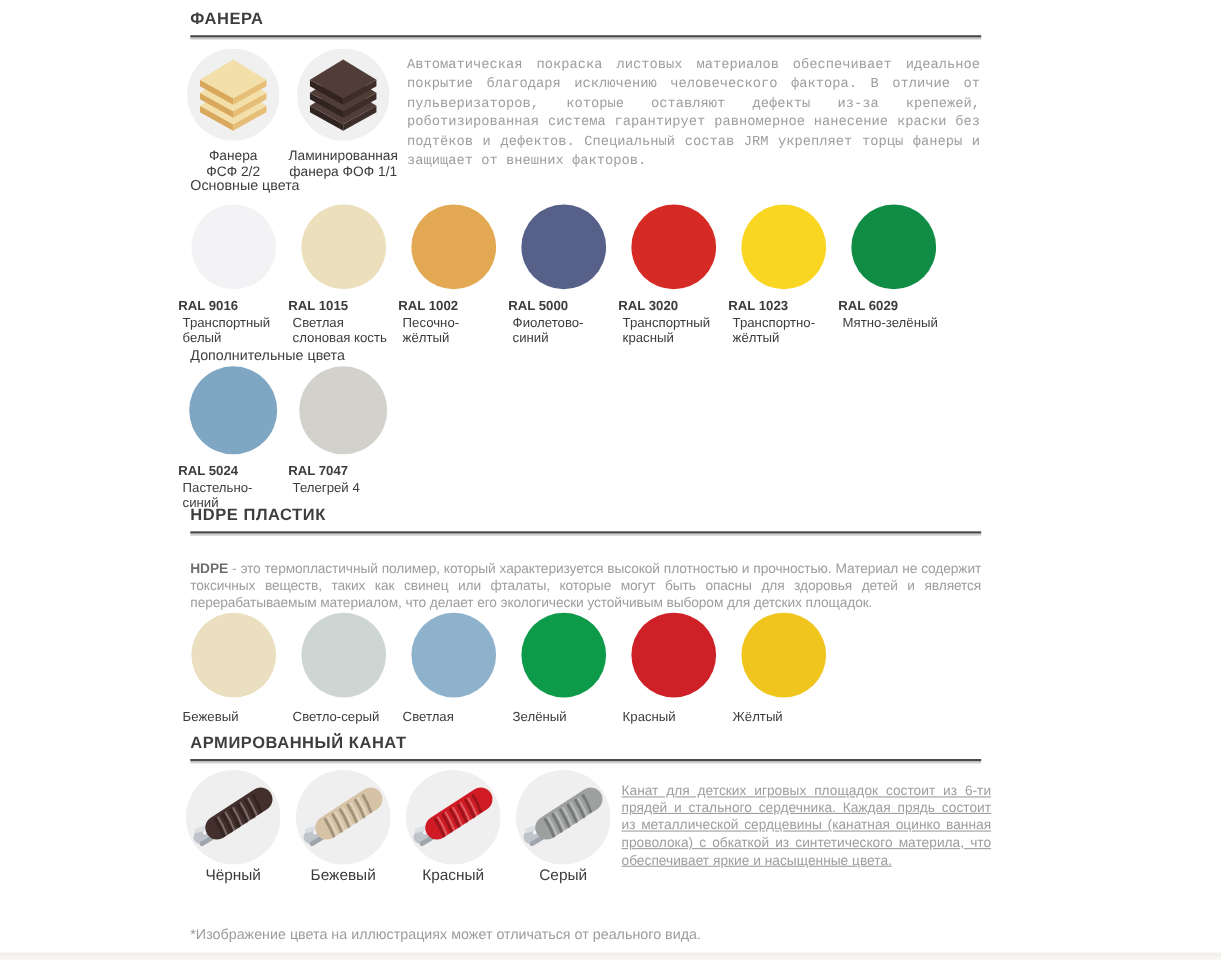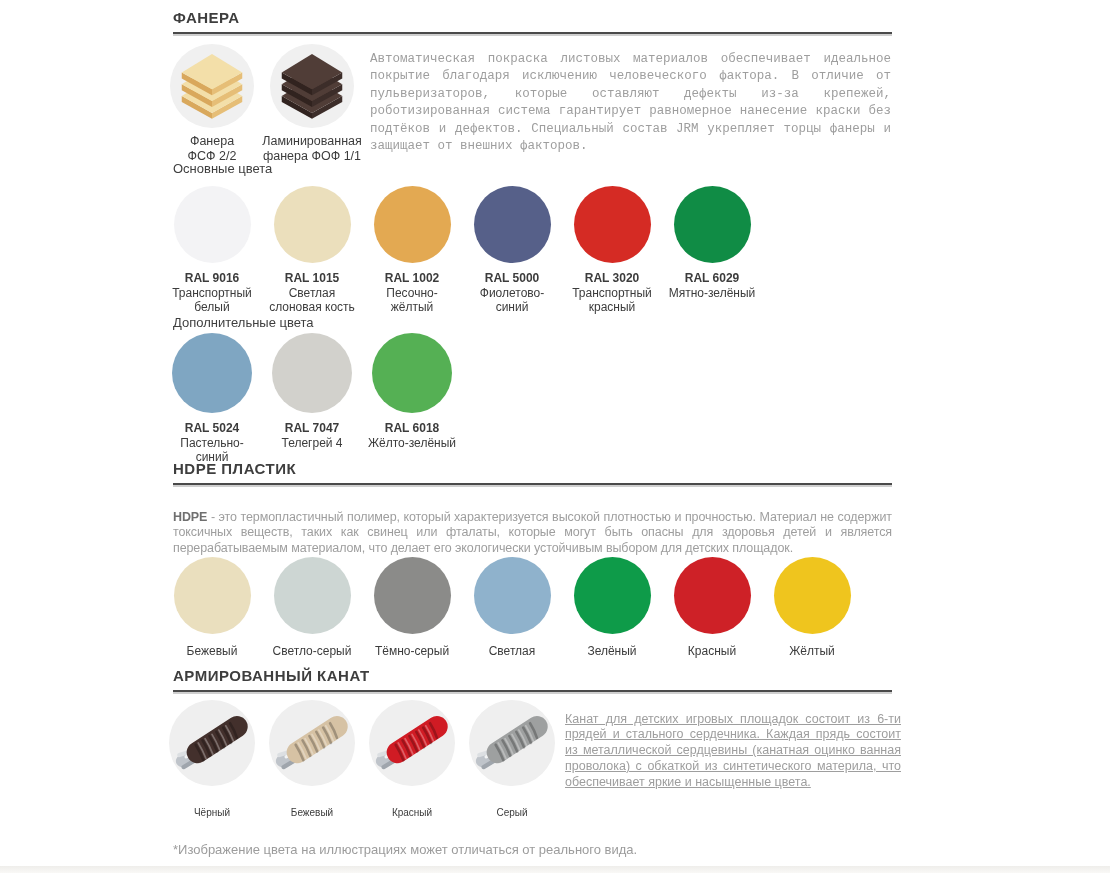--- a/index.html
+++ b/index.html
@@ -15,42 +15,42 @@
   
   .para{font-size:12.5px;color:#9e9e9e;text-align:justify;}
   #para-plywood{left:370px;top:38px;width:521px;line-height:17.6px;font-family:Liberation Mono, monospace;}
   #para-hdpe{left:173px;top:497px;width:719px;line-height:15.6px;letter-spacing:-0.1px;}
   #para-hdpe .lead{color:#6f6f6f;font-weight:bold;}
   #para-rope{left:565px;top:699px;width:336px;line-height:15.8px;text-decoration:underline;}
   
   .subhead{position:absolute;left:173px;font-size:13px;font-weight:normal;color:#3e3e3e;}
   
   .swatch-row{position:absolute;display:flex;}
-  .swatch{width:100px;text-align:center;flex:0 0 100px;}
+  .swatch{width:100px;text-align:left;flex:0 0 100px;}
   .dot{border-radius:50%;margin:0 auto;}
   .d77{width:77px;height:77px;}
   .d80{width:80px;height:80px;}
   .code{font-weight:bold;font-size:12px;color:#3c3c3c;margin-top:8px;line-height:14.5px;}
   .cname{font-size:12px;color:#3c3c3c;line-height:14.5px;width:92px;margin:0 auto;}
   .hdpe-name{margin-top:10px;}
   
   #materials-row{position:absolute;left:162px;top:44px;display:flex;}
   .material{width:100px;text-align:center;flex:0 0 100px;}
   .material svg{width:84px;height:84px;display:block;margin:0 auto;}
   .mat-caption{font-size:12.5px;color:#3c3c3c;line-height:15px;margin-top:6px;}
   .light{--ply-top:#F3DFA9;--ply-right:#E6BE77;--ply-left:#D9A85C;}
   .dark{--ply-top:#503D37;--ply-right:#3C2D29;--ply-left:#31231F;}
   .ply-top{fill:var(--ply-top);}
   .ply-right{fill:var(--ply-right);}
   .ply-left{fill:var(--ply-left);}
   
   #rope-row{position:absolute;left:162px;top:700px;display:flex;}
   .rope-cell{width:100px;text-align:center;flex:0 0 100px;}
   .rope-cell svg{width:86px;height:86px;display:block;margin:0 auto;}
-  .rope-caption{font-size:10px;color:#3c3c3c;margin-top:21px;}
+  .rope-caption{font-size:14px;color:#3c3c3c;margin-top:1px;}
   
   #footnote{position:absolute;left:173px;top:842px;font-size:13px;color:#9c9c9c;}
   #bottom-strip{position:absolute;left:0;top:866px;width:1110px;height:7px;
     background:linear-gradient(#efeeeb,#f9f8f6);}
 </style>
 </head>
 <body>
 
 <div class="sec-header" style="top:9px">
   <div class="sec-title">ФАНЕРА</div>
@@ -137,20 +137,25 @@
       <div class="code">RAL 5000</div>
       <div class="cname">Фиолетово-синий</div>
     </div>
 
     <div class="swatch">
       <div class="dot d77" style="background: rgb(213, 43, 36);"></div>
       <div class="code">RAL 3020</div>
       <div class="cname">Транспортный красный</div>
     </div>
 
+    <div class="swatch">
+      <div class="dot d77" style="background: rgb(248, 214, 33);"></div>
+      <div class="code">RAL 1023</div>
+      <div class="cname">Транспортно-жёлтый</div>
+    </div>
 
     <div class="swatch">
       <div class="dot d77" style="background: rgb(16, 140, 69);"></div>
       <div class="code">RAL 6029</div>
       <div class="cname">Мятно-зелёный</div>
     </div>
   </div>
 
 <div class="subhead" style="top:315px">Дополнительные цвета</div>
 
@@ -162,25 +167,20 @@
       <div class="cname">Пастельно-синий</div>
     </div>
 
 
     <div class="swatch">
       <div class="dot d80" style="background: rgb(210, 209, 204);"></div>
       <div class="code">RAL 7047</div>
       <div class="cname">Телегрей 4</div>
     </div>
 
-    <div class="swatch">
-      <div class="dot d80" style="background: rgb(85, 176, 84);"></div>
-      <div class="code">RAL 6018</div>
-      <div class="cname">Жёлто-зелёный</div>
-    </div>
   </div>
 
 <div class="sec-header" style="top:460px">
   <div class="sec-title">HDPE ПЛАСТИК</div>
   <div class="rule"></div>
 </div>
 
 <p class="para abs" id="para-hdpe"><span class="lead">HDPE</span><span> - это термопластичный полимер, который характеризуется высокой плотностью и прочностью. Материал не содержит токсичных веществ, таких как свинец или фталаты, которые могут быть опасны для здоровья детей и является перерабатываемым материалом, что делает его экологически устойчивым выбором для детских площадок.</span></p>
 
 <div class="swatch-row" style="left:162px;top:557px">
@@ -188,24 +188,20 @@
     <div class="swatch">
       <div class="dot d77" style="background: rgb(234, 223, 190);"></div>
       <div class="cname hdpe-name">Бежевый</div>
     </div>
 
     <div class="swatch">
       <div class="dot d77" style="background: rgb(205, 214, 211);"></div>
       <div class="cname hdpe-name">Светло-серый</div>
     </div>
 
-    <div class="swatch">
-      <div class="dot d77" style="background: rgb(139, 139, 137);"></div>
-      <div class="cname hdpe-name">Тёмно-серый</div>
-    </div>
 
     <div class="swatch">
       <div class="dot d77" style="background: rgb(143, 178, 204);"></div>
       <div class="cname hdpe-name">Светлая</div>
     </div>
 
     <div class="swatch">
       <div class="dot d77" style="background: rgb(14, 155, 73);"></div>
       <div class="cname hdpe-name">Зелёный</div>
     </div>

